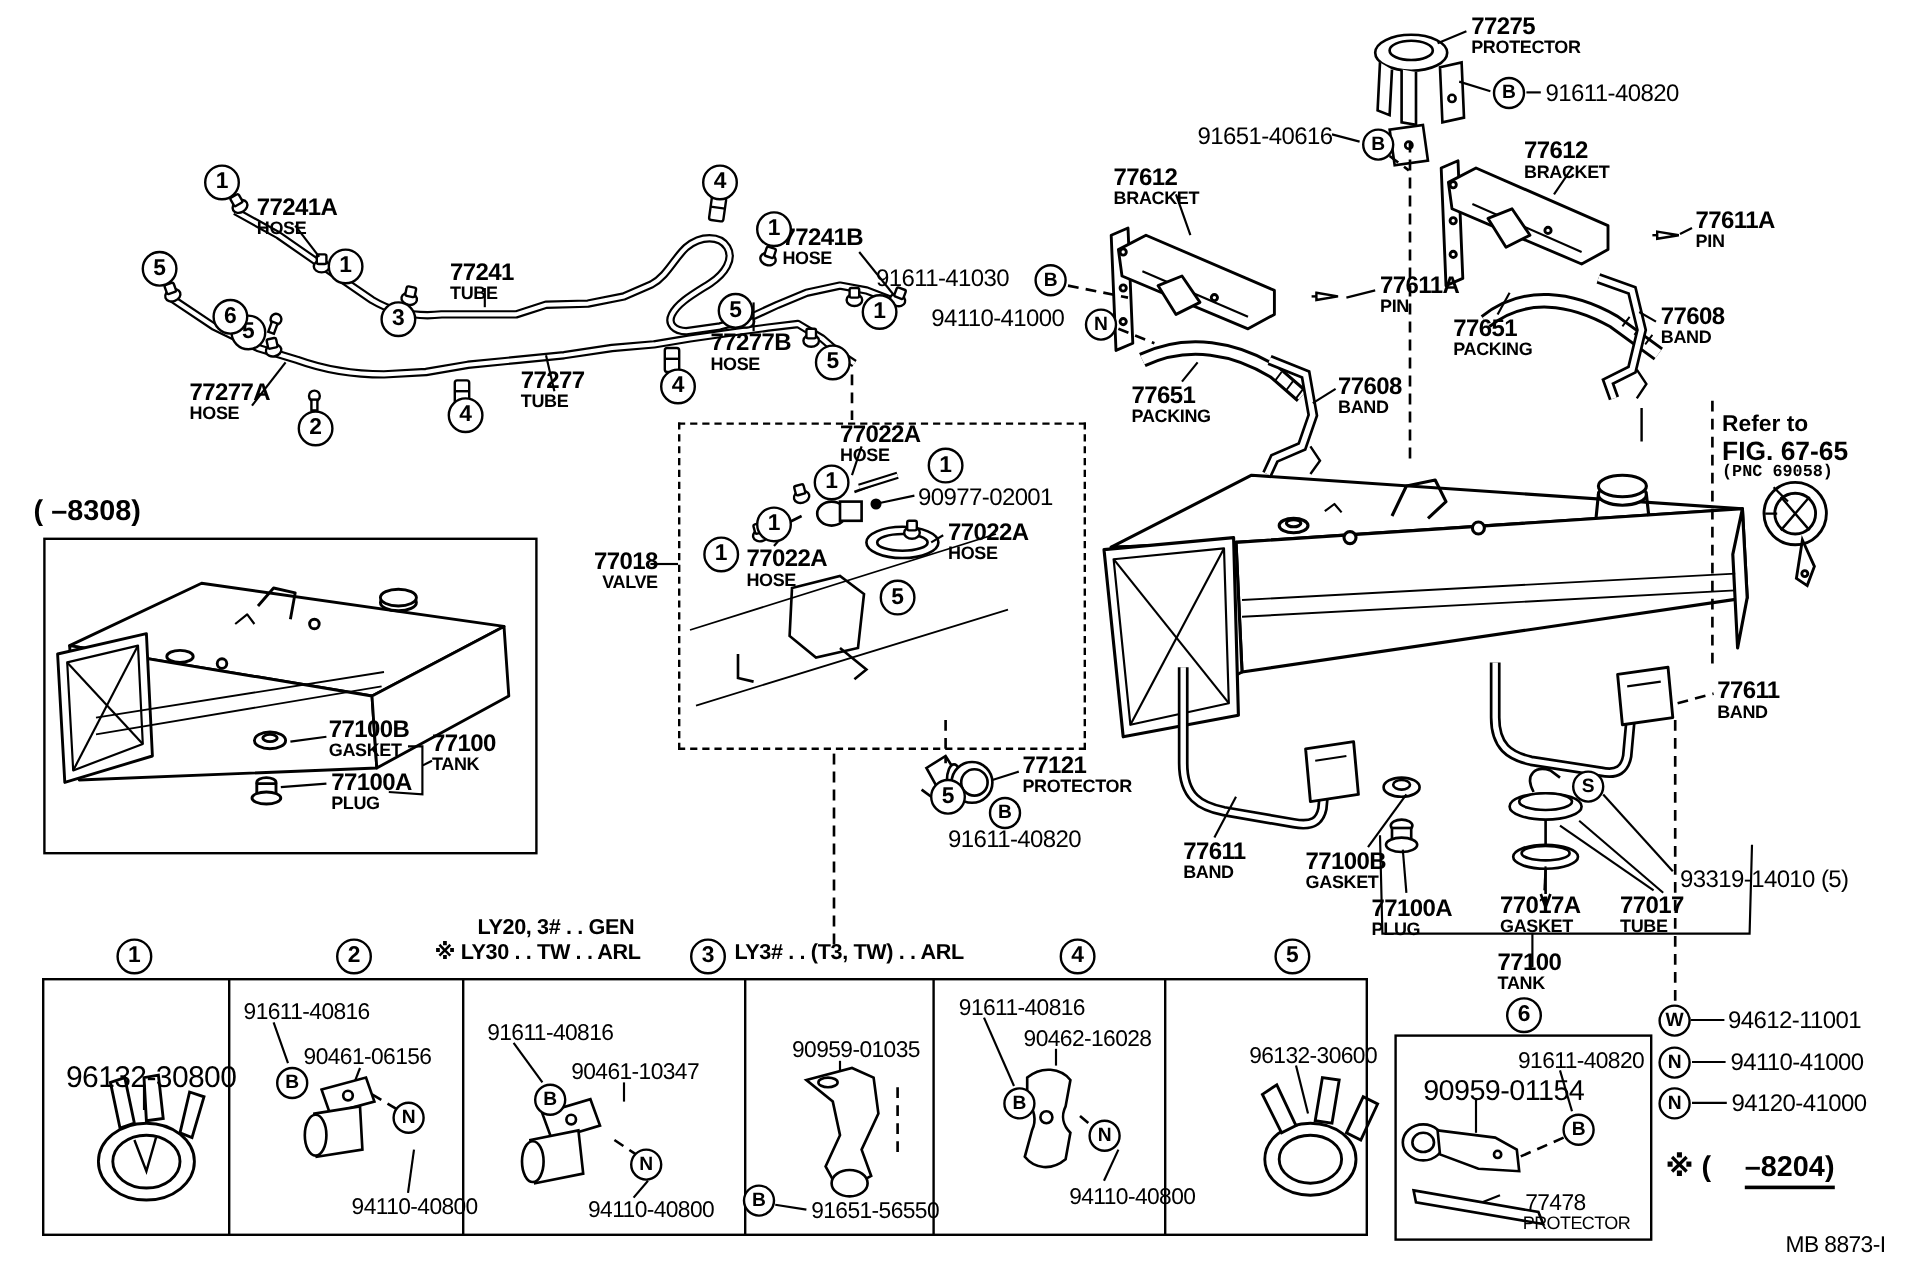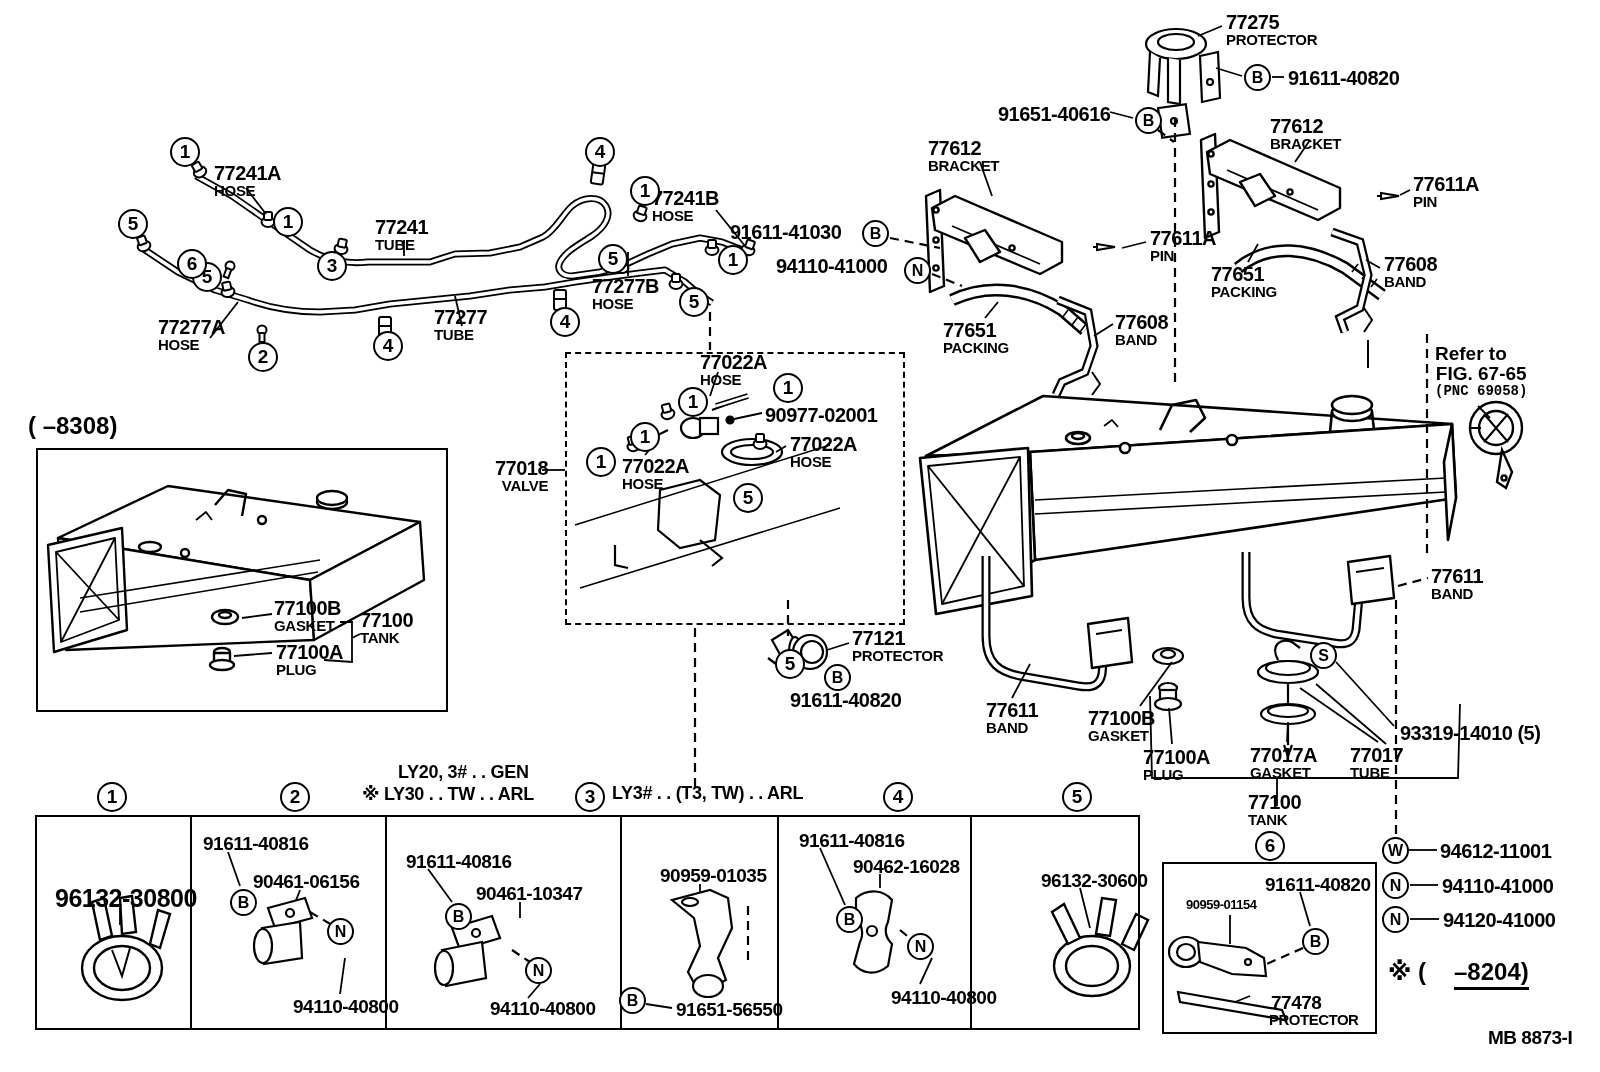--- a/index.html
+++ b/index.html
@@ -3,34 +3,34 @@
 <meta charset="utf-8">
 <style>
   html,body{margin:0;padding:0;background:#fff;}
   body{width:1600px;height:1072px;position:relative;overflow:hidden;
        font-family:"Liberation Sans","DejaVu Sans",sans-serif;color:#000;}
   #stage{position:absolute;left:0;top:0;width:1600px;height:1072px;background:#fff;}
   svg.art{position:absolute;left:0;top:0;}
   .pl{position:absolute;line-height:1.0;white-space:nowrap;}
   .pl .num{font-size:20px;font-weight:700;letter-spacing:-0.5px;}
   .pl .nm{font-size:15px;font-weight:700;letter-spacing:-0.3px;}
-  .pn{position:absolute;font-size:20px;font-weight:700;letter-spacing:-0.5px;white-space:nowrap;line-height:1;}
+  .pn{position:absolute;font-size:20px;font-weight:400;letter-spacing:-0.5px;white-space:nowrap;line-height:1;}
   .co{position:absolute;width:30px;height:30px;border:2.5px solid #000;border-radius:50%;
       display:flex;align-items:center;justify-content:center;font-size:19px;font-weight:700;background:#fff;box-sizing:border-box;}
   .cs{position:absolute;width:27px;height:27px;border:2.5px solid #000;border-radius:50%;
       display:flex;align-items:center;justify-content:center;font-size:16px;font-weight:700;background:#fff;box-sizing:border-box;}
   .box{position:absolute;border:2.5px solid #000;box-sizing:border-box;background:transparent;}
   .dashedbox{position:absolute;border:2.5px dashed #000;box-sizing:border-box;}
   .vline{position:absolute;width:0;border-left:2.5px solid #000;}
   .hdr{position:absolute;font-size:18px;font-weight:700;letter-spacing:-0.3px;white-space:nowrap;}
   .note{position:absolute;font-size:24px;font-weight:700;white-space:nowrap;}
   .note u{text-decoration:none;border-bottom:3px solid #000;padding-bottom:2px;}
   .refer{position:absolute;font-weight:700;line-height:1.05;white-space:nowrap;}
   .refer .r1{font-size:19px;}
-  .refer .r2{font-size:19px;text-align:center;}
+  .refer .r2{font-size:22px;text-align:center;}
   .refer .r3{font-size:14px;font-family:Liberation Mono, monospace;}
 </style>
 </head>
 <body>
 
 <div id="stage">
 
 <svg class="art" width="1600" height="1072" viewBox="0 0 1600 1072">
   <defs>
     <g id="clampg">
@@ -591,17 +591,17 @@
 <div class="pn" style="left:406px;top:852px;font-size:19px">91611-40816</div>
 <div class="pn" style="left:476px;top:884px;font-size:19px">90461-10347</div>
 <div class="pn" style="left:490px;top:999px;font-size:19px">94110-40800</div>
 <div class="pn" style="left:660px;top:866px;font-size:19px">90959-01035</div>
 <div class="pn" style="left:676px;top:1000px;font-size:19px">91651-56550</div>
 <div class="pn" style="left:799px;top:831px;font-size:19px">91611-40816</div>
 <div class="pn" style="left:853px;top:857px;font-size:19px">90462-16028</div>
 <div class="pn" style="left:891px;top:988px;font-size:19px">94110-40800</div>
 <div class="pn" style="left:1041px;top:871px;font-size:19px">96132-30600</div>
 <div class="pn" style="left:1265px;top:875px;font-size:19px">91611-40820</div>
-<div class="pn" style="left:1186px;top:898px;font-size:13px">90959-01154</div>
+<div class="pn" style="left:1186px;top:898px;font-size:24px">90959-01154</div>
 <div class="pn" style="left:1271px;top:993px;font-size:19px">77478</div>
 <div class="pn" style="left:1269px;top:1012px;font-size:15px">PROTECTOR</div>
 
 </div>
 
 </body></html>

